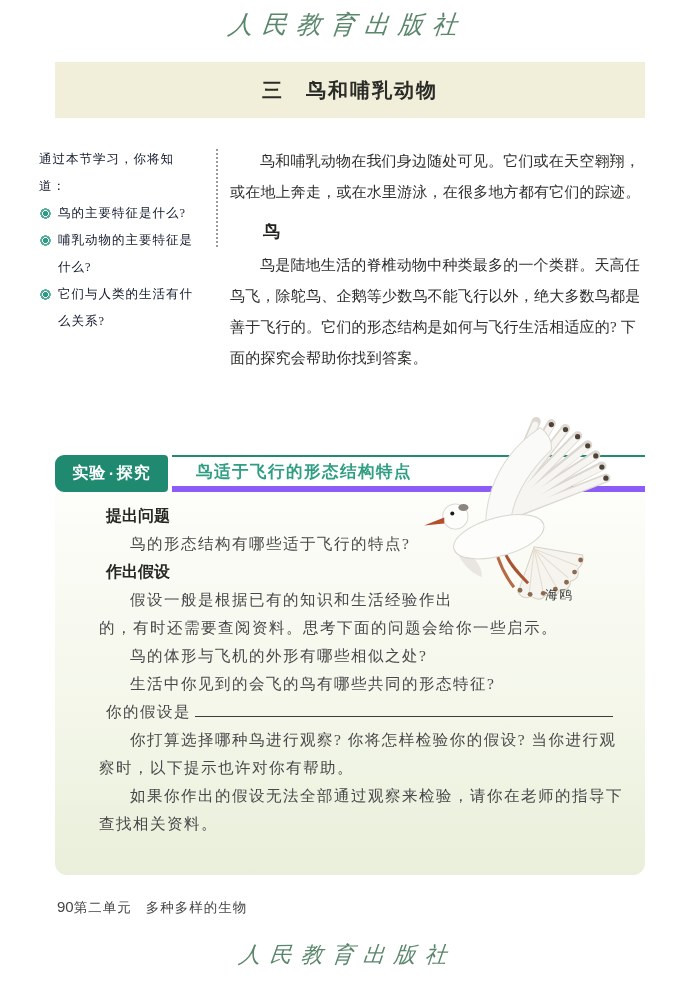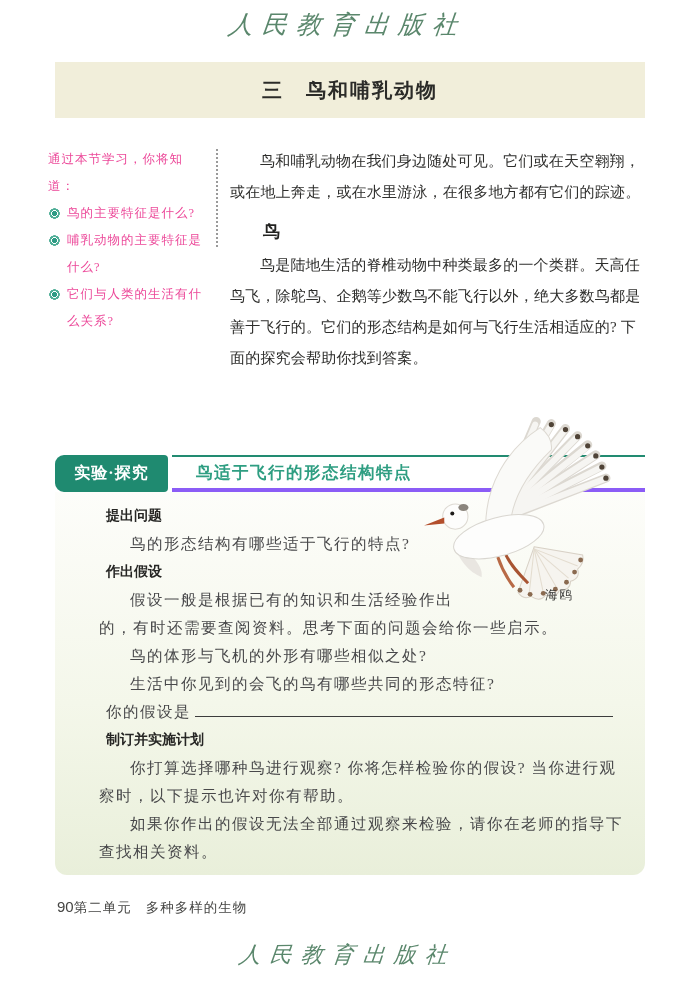--- a/index.html
+++ b/index.html
@@ -17,55 +17,55 @@
   .logo-top { top:8px; font-size:25px; }
   .logo-bottom { top:940px; font-size:22px; }
 
   
   .title-bar { position:absolute; left:55px; top:62px; width:590px; height:56px;
     background:#f1eeda; display:flex; align-items:center; justify-content:center; gap:22px;
     font-family:"Liberation Sans","DejaVu Sans",sans-serif; font-weight:bold;
     font-size:20px; color:#2b2b28; letter-spacing:2px; }
 
   
-  .sidebar { position:absolute; left:48px; top:146px; width:156px;
-    font-size:12.5px; line-height:27px; letter-spacing:1px; color:#ec4899; }
+  .sidebar { position:absolute; left:39px; top:146px; width:156px;
+    font-size:12.5px; line-height:27px; letter-spacing:1px; color:#0f172a; }
   .sb-item { position:relative; padding-left:19px; }
   .bullet { position:absolute; left:1px; top:8px; width:11px; height:11px; border-radius:50%;
     background:radial-gradient(circle, #2f9b85 0 2.6px, #ffffff 2.6px 3.6px, #4fae97 3.6px 5.2px, transparent 5.4px); }
   .v-dotted { position:absolute; left:216px; top:149px; height:98px;
     border-left:2px dotted #9a9a9a; }
 
   
   .main-col { position:absolute; left:230px; top:146px; width:417px; }
   .main-col p { font-size:15px; line-height:31px; letter-spacing:.2px;
     text-indent:2em; color:#2e2e2c; }
   .bird-heading { font-family:"Liberation Sans","DejaVu Sans",sans-serif;
     font-weight:bold; font-size:17px; color:#222220;
     margin:12px 0 6px 33px; line-height:24px; }
 
   
   .exp-box { position:absolute; left:55px; top:455px; width:590px; height:420px; }
   .exp-header { position:relative; height:37px; z-index:1; }
   .exp-badge { position:absolute; left:0; top:0; width:113px; height:37px;
     background:#1f8a70; border-radius:9px 4px 4px 9px;
     display:flex; align-items:center; justify-content:center;
-    font-family:Liberation Serif, serif; font-weight:bold;
+    font-family:Liberation Mono, monospace; font-weight:bold;
     font-size:16px; color:#ffffff; letter-spacing:1px; }
   .exp-title-strip { position:absolute; left:117px; right:0; top:0; height:37px;
-    background:#ffffff; border-top:2px solid #228b71; border-bottom:4px solid #8b5cf6;
+    background:#ffffff; border-top:2px solid #228b71; border-bottom:6px solid #8b5cf6;
     display:flex; align-items:center; padding-left:24px;
     font-family:"Liberation Sans","DejaVu Sans",sans-serif; font-weight:bold;
     font-size:16.5px; color:#2f9e82; letter-spacing:1.5px; }
   .exp-body { height:383px; padding:10px 20px 0 20px;
     background:linear-gradient(180deg,#fdfdfa 0%, #f4f7ea 55%, #e9efda 100%);
     border-radius:0 0 12px 12px; }
   .bird-spacer { float:right; width:160px; height:112px; }
-  .exp-body h4 { font-family:Liberation Mono, monospace;
-    font-weight:bold; font-size:14px; color:#262624; line-height:28px; margin-left:31px; }
+  .exp-body h4 { font-family:Liberation Serif, serif;
+    font-weight:bold; font-size:16px; color:#262624; line-height:28px; margin-left:31px; }
   .kai { font-size:15.5px; line-height:28px; letter-spacing:1.5px; color:#48484a; }
   p.kai { text-indent:2em;margin-left:24px; }
   .fill-row { display:flex; align-items:baseline; line-height:28px; }
   .fill-label { margin-left:31px; }
   .fill-line { flex:1; border-bottom:1.5px solid #3c3c3c; height:1em;
     margin-left:4px; margin-right:12px; }
 
   
   .bird-wrap { position:absolute; left:368px; top:-40px; width:192px; height:198px; z-index:3; }
   .bird-caption { position:absolute; left:490px; top:126px; z-index:4;
@@ -124,21 +124,20 @@
       <h4>提出问题</h4>
       <p class="kai">鸟的形态结构有哪些适于飞行的特点?</p>
       <h4>作出假设</h4>
       <p class="kai">假设一般是根据已有的知识和生活经验作出的，有时还需要查阅资料。思考下面的问题会给你一些启示。</p>
       <p class="kai">鸟的体形与飞机的外形有哪些相似之处?</p>
       <p class="kai">生活中你见到的会飞的鸟有哪些共同的形态特征?</p>
       <div class="fill-row kai">
         <span class="fill-label">你的假设是</span>
         <span class="fill-line"></span>
       </div>
-      <h4>制订并实施计划</h4>
       <p class="kai">你打算选择哪种鸟进行观察? 你将怎样检验你的假设? 当你进行观察时，以下提示也许对你有帮助。</p>
       <p class="kai">如果你作出的假设无法全部通过观察来检验，请你在老师的指导下查找相关资料。</p>
     </div>
 
     <div class="bird-wrap">
       <svg viewBox="0 0 190 195" width="192" height="198">
 
         <g stroke-linecap="round">
           <line x1="70" y1="105" x2="112" y2="6" stroke="#dcd8d1" stroke-width="9"></line>
           <line x1="70" y1="105" x2="127" y2="8" stroke="#dcd8d1" stroke-width="9"></line>

